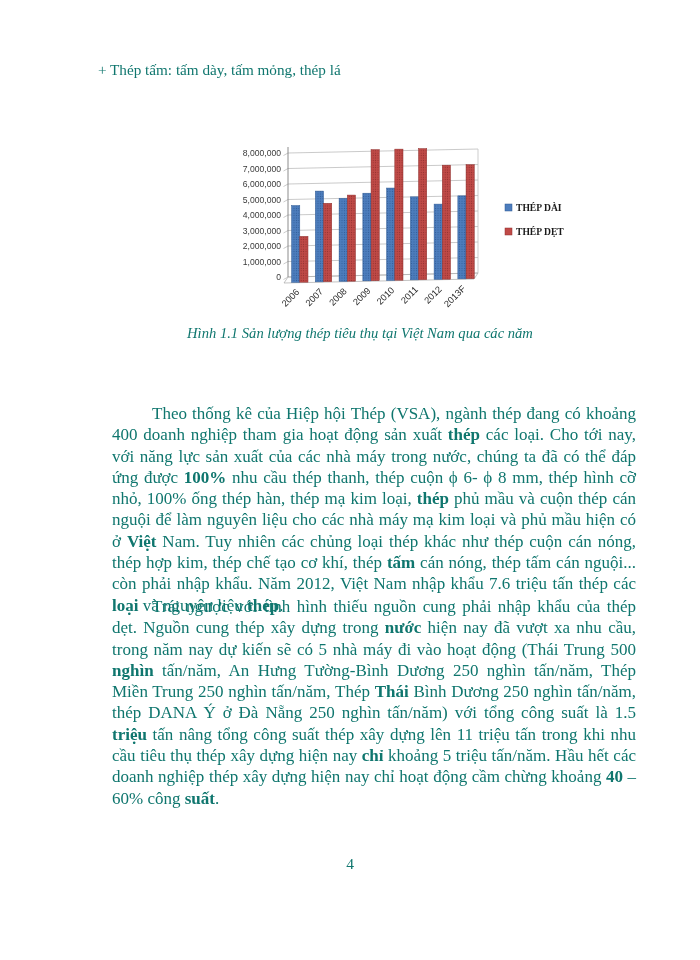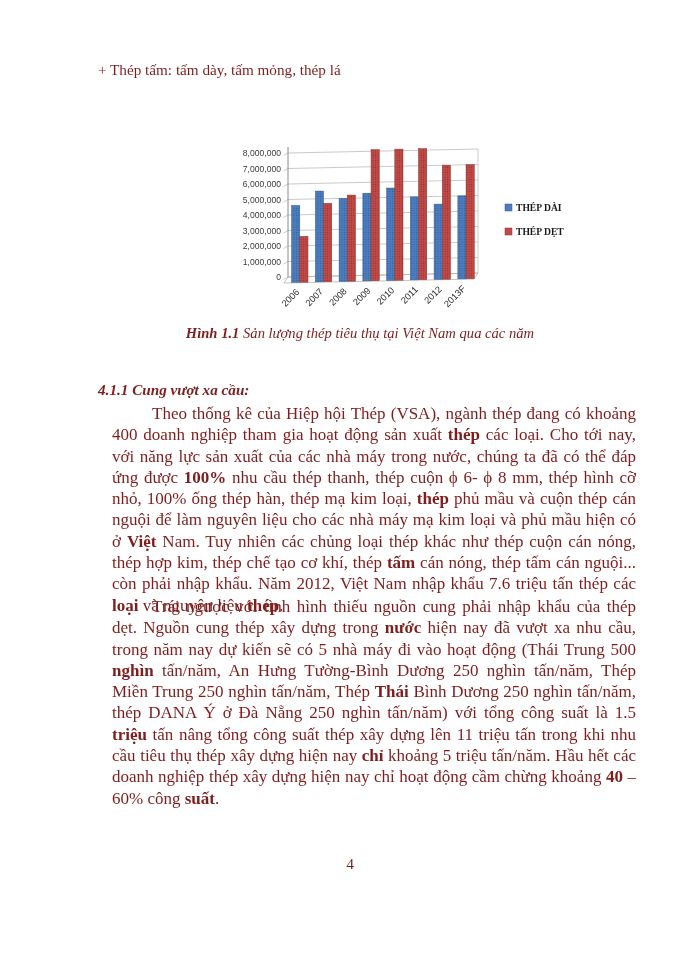--- a/index.html
+++ b/index.html
@@ -1,18 +1,18 @@
 <!DOCTYPE html>
 <html><head>
 <meta charset="utf-8">
 <style>
   html,body{margin:0;padding:0;background:#e8e8e8;}
   .page{
     position:relative;width:700px;height:960px;background:#ffffff;
-    font-family:"Liberation Serif","DejaVu Serif",serif;color:#7f1d1d;
+    font-family:"Liberation Serif","DejaVu Serif",serif;color:#0f766e;
     overflow:hidden;margin:0 auto;
   }
   .bullet{position:absolute;left:98px;width:524px;font-size:15.2px;line-height:20px;}
   .bullet.b1{top:60px;}
   .bullet.b2{top:89px;font-weight:bold;}
   .figure{position:absolute;left:228px;top:140px;width:370px;height:182px;}
   .caption{position:absolute;left:110px;top:325px;width:500px;text-align:center;
     font-size:14.6px;font-style:italic;}
   .h-section{position:absolute;left:98px;top:349px;width:524px;font-size:15.6px;font-weight:bold;}
   .h-subsection{position:absolute;left:98px;top:381px;width:524px;font-size:15.2px;
@@ -94,22 +94,21 @@
         <text x="214.375" y="149.76630472769625" text-anchor="end" fill="#2a2a2a" font-size="9.2" font-family="&quot;Liberation Sans&quot;,sans-serif" transform="rotate(-45 214.375 149.76630472769625)">2012</text>
         <rect x="229.85" y="55.85626693041465" width="8.2" height="83" fill="url(#dots0)" stroke="#2f5a94" stroke-width="0.5"></rect>
         <rect x="238.04999999999998" y="24.684501416355435" width="8.2" height="114" fill="url(#dots1)" stroke="#8e2f2d" stroke-width="0.5"></rect>
         <text x="238.125" y="149.2688131473418" text-anchor="end" fill="#2a2a2a" font-size="9.2" font-family="&quot;Liberation Sans&quot;,sans-serif" transform="rotate(-45 238.125 149.2688131473418)">2013F</text>
         <rect x="277" y="64" width="7" height="7" fill="#4d7dbd" stroke="#2f5a94" stroke-width="0.5"></rect>
         <text x="288" y="70.5" fill="#1a1a1a" font-size="9.6" font-weight="600" font-family="&quot;Liberation Serif&quot;,serif">THÉP DÀI</text>
         <rect x="277" y="88" width="7" height="7" fill="#c04a47" stroke="#8e2f2d" stroke-width="0.5"></rect>
         <text x="288" y="94.5" fill="#1a1a1a" font-size="9.6" font-weight="600" font-family="&quot;Liberation Serif&quot;,serif">THÉP DẸT</text>
       </svg></div>
 
-  <div class="caption"><span style="font-weight: bold; font-style: italic;">Hình 1.1 </span><span style="">Sản lượng thép tiêu thụ tại Việt Nam qua các năm</span></div>
+  <div class="caption"><span style="font-weight: normal; font-style: italic;">Hình 1.1 </span><span style="">Sản lượng thép tiêu thụ tại Việt Nam qua các năm</span></div>
 
-  <div class="h-subsection">4.1.1 Cung vượt xa cầu:</div>
 
   <div class="para p1"><span>Theo thống kê của Hiệp hội Thép (VSA), ngành thép đang có khoảng 400 doanh nghiệp tham gia hoạt động sản xuất </span><span style="font-weight: bold;">thép</span><span> các loại. Cho tới nay, với năng lực sản xuất của các nhà máy trong nước, chúng ta đã có thể đáp ứng được </span><span style="font-weight: bold;">100%</span><span> nhu cầu thép thanh, thép cuộn  ϕ 6- ϕ 8 mm, thép hình cỡ nhỏ, 100% ống thép hàn, thép mạ kim loại, </span><span style="font-weight: bold;">thép</span><span> phủ mầu và cuộn thép cán nguội để làm nguyên liệu cho các nhà máy mạ kim loại và phủ mầu hiện có ở </span><span style="font-weight: bold;">Việt</span><span> Nam. Tuy nhiên các chủng loại thép khác như thép cuộn cán nóng, thép hợp kim, thép chế tạo cơ khí, thép </span><span style="font-weight: bold;">tấm</span><span> cán nóng, thép tấm cán nguội... còn phải nhập khẩu. Năm 2012, Việt Nam nhập khẩu 7.6 triệu tấn thép các </span><span style="font-weight: bold;">loại</span><span> và nguyên liệu </span><span style="font-weight: bold;">thép</span><span>.</span></div>
   <div class="para p2"><span>Trái ngược với tình hình thiếu nguồn cung phải nhập khẩu của thép dẹt. Nguồn cung thép xây dựng trong </span><span style="font-weight: bold;">nước</span><span> hiện nay đã vượt xa nhu cầu, trong năm nay dự kiến sẽ có 5 nhà máy đi vào hoạt động (Thái Trung 500 </span><span style="font-weight: bold;">nghìn</span><span> tấn/năm, An Hưng Tường-Bình Dương 250 nghìn tấn/năm, Thép Miền Trung 250 nghìn tấn/năm, Thép </span><span style="font-weight: bold;">Thái</span><span> Bình Dương 250 nghìn tấn/năm, thép DANA Ý ở Đà Nẵng 250 nghìn tấn/năm) với tổng công suất là 1.5 </span><span style="font-weight: bold;">triệu</span><span> tấn nâng tổng công suất thép xây dựng lên 11 triệu tấn trong khi nhu cầu tiêu thụ thép xây dựng hiện nay </span><span style="font-weight: bold;">chỉ</span><span> khoảng 5 triệu tấn/năm. Hầu hết các doanh nghiệp thép xây dựng hiện nay chỉ hoạt động cầm chừng khoảng </span><span style="font-weight: bold;">40</span><span> – 60% công </span><span style="font-weight: bold;">suất</span><span>.</span></div>
 
   <div class="pagenum">4</div>
 
 </div>
 
 </body></html>

